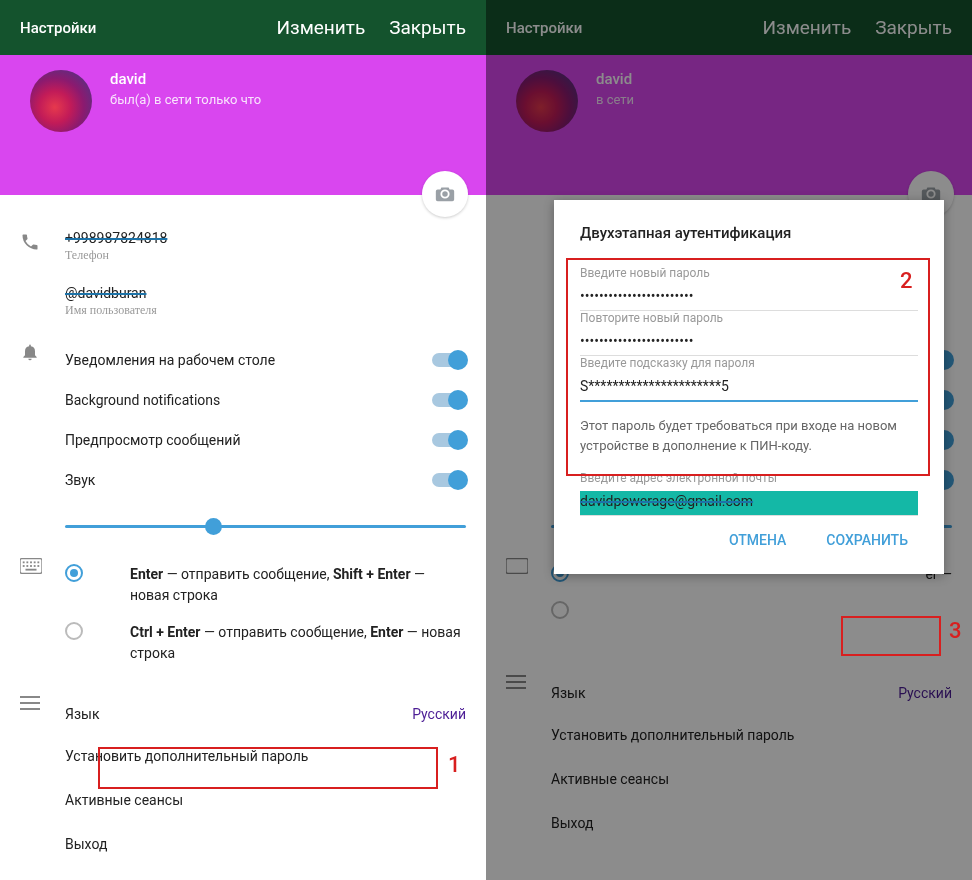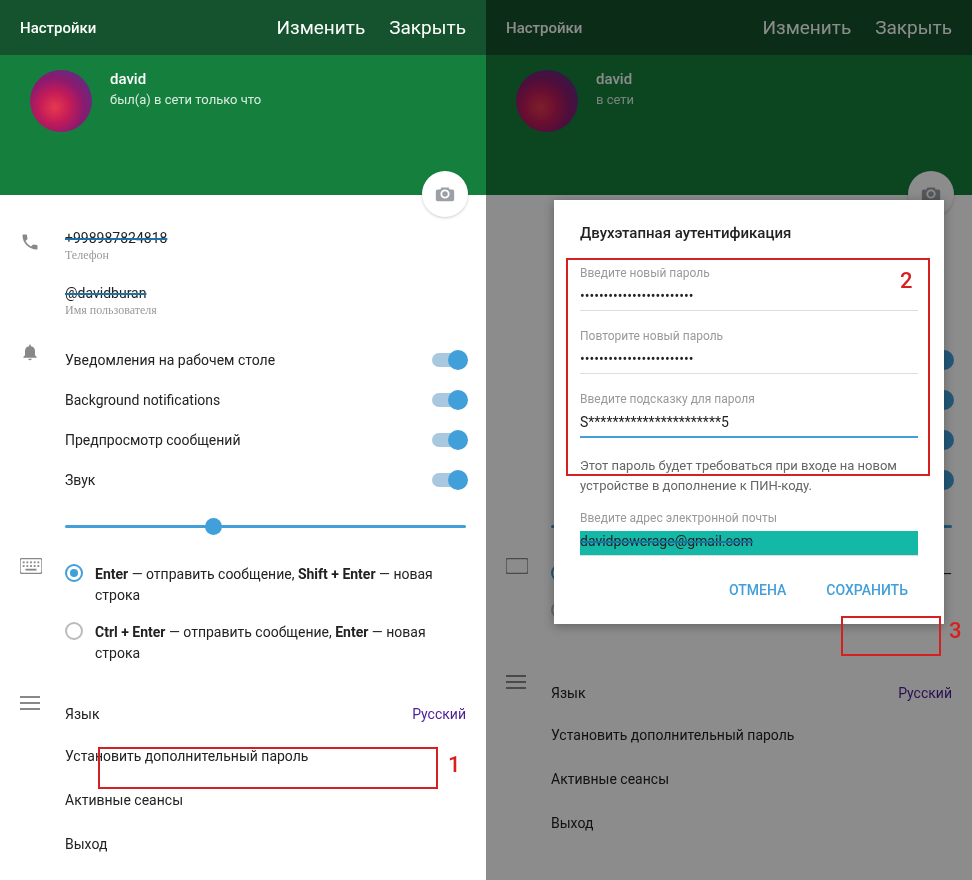--- a/index.html
+++ b/index.html
@@ -1,55 +1,55 @@
 <!DOCTYPE html>
 <html><head>
 <meta charset="utf-8">
 <style>
   * { box-sizing: border-box; margin: 0; padding: 0; font-family: -apple-system, BlinkMacSystemFont, "Segoe UI", Roboto, Arial, sans-serif; }
   body { background: #6d8ba5; width: 972px; height: 880px; display: flex; overflow: hidden; }
   .panel { width: 486px; height: 880px; background: #fff; position: relative; overflow: hidden; }
   .header { background: #14532d; height: 55px; display: flex; align-items: center; padding: 0 20px; color: #fff; font-size: 14px; }
   .header-title { flex: 1; font-weight: 500; font-size: 15px; }
   .header-btn { color: #fff; margin-left: 24px; cursor: pointer; font-size: 19px; }
-  .profile { background: #15803d; height: 140px; display: flex; align-items: flex-start; padding: 15px 20px 0 30px; color: #fff; position: relative; }
+  .profile { background: #d946ef; height: 140px; display: flex; align-items: flex-start; padding: 15px 20px 0 30px; color: #fff; position: relative; }
   .avatar { width: 62px; height: 62px; border-radius: 50%; margin-right: 18px; background: radial-gradient(circle at 40% 60%, #e6394d 0%, #c21b58 30%, #8b1a6f 55%, #3a3d8f 100%); flex-shrink: 0; }
   .pname { font-size: 15px; font-weight: 500; margin-bottom: 4px; }
   .pstatus { font-size: 13px; opacity: 0.85; }
   .camera-btn { position: absolute; right: 18px; bottom: -22px; width: 46px; height: 46px; background: #fff; border-radius: 50%; display: flex; align-items: center; justify-content: center; box-shadow: 0 1px 3px rgba(0,0,0,0.2); }
   .content { padding: 35px 20px 10px 20px; }
   .row { display: flex; align-items: flex-start; margin-bottom: 22px; }
   .row-icon { width: 45px; flex-shrink: 0; color: #888; padding-top: 2px; }
   .row-body { flex: 1; }
   .field-val { font-size: 14px; color: #222; }
   .strike { text-decoration: line-through; text-decoration-color: #1d73a8; text-decoration-thickness: 2px; color: #222; }
   .field-sub { font-size: 12px; color: #999; margin-top: 2px; font-family: Liberation Serif, serif; }
   .toggle-row { display: flex; align-items: center; padding: 12px 0; }
   .toggle-row .lbl { flex: 1; font-size: 14px; color: #222; }
   .toggle { width: 34px; height: 14px; background: #a8c8e0; border-radius: 8px; position: relative; }
   .toggle::after { content: ''; position: absolute; right: -2px; top: -3px; width: 20px; height: 20px; background: #419fd9; border-radius: 50%; }
   .slider { height: 3px; background: #419fd9; margin: 25px 0 10px 0; position: relative; border-radius: 2px; }
   .slider::after { content: ''; position: absolute; left: 35%; top: -7px; width: 17px; height: 17px; background: #419fd9; border-radius: 50%; }
-  .radio-row { display: flex; align-items: flex-start; padding: 8px 0; }
+  .radio-row { display: flex; align-items: flex-start; padding: 8px 0; gap: 35px; }
   .radio { width: 18px; height: 18px; border: 2px solid #419fd9; border-radius: 50%; margin-right: 12px; flex-shrink: 0; position: relative; }
   .radio.on::after { content: ''; position: absolute; left: 3px; top: 3px; width: 8px; height: 8px; background: #419fd9; border-radius: 50%; }
   .radio.off { border-color: #bbb; }
   .radio-text { font-size: 14px; color: #222; line-height: 1.5; }
   .lang-row { display: flex; align-items: center; padding: 12px 0; gap: 16px; }
   .lang-row .lbl { flex: 1; font-size: 14px; color: #222; }
   .lang-val { color: #4c1d95; font-size: 14px; }
   .menu-item { padding: 14px 0; font-size: 14px; color: #222; }
   .hl-1 { border: 2px solid #d81f1f; position: absolute; left: 98px; top: 747px; width: 340px; height: 42px; pointer-events: none; }
   .ann-1 { position: absolute; left: 448px; top: 752px; color: #d81f1f; font-size: 22px; font-weight: 500; }
 
   
   .overlay { position: absolute; inset: 0; background: rgba(0,0,0,0.45); }
   .dialog { position: absolute; left: 68px; top: 200px; width: 390px; background: #fff; padding: 24px 26px 18px 26px; box-shadow: 0 2px 10px rgba(0,0,0,0.3); }
   .dialog-title { font-size: 15px; font-weight: 500; color: #222; margin-bottom: 24px; }
-  .dialog-field { margin-bottom: 18px; }
+  .dialog-field { }
   .dialog-label { font-size: 12px; color: #999; margin-bottom: 6px; }
   .dialog-input { font-size: 14px; color: #222; border: none; border-bottom: 1px solid #ddd; width: 100%; padding: 2px 0 6px 0; outline: none; font-family: inherit; }
   .dialog-input.active { border-bottom: 2px solid #419fd9; }
   .dialog-note { font-size: 13px; color: #666; line-height: 1.5; margin: 14px 0 16px 0; }
   .email-input { background: #14b8a6; }
   .dialog-btns { display: flex; justify-content: flex-end; gap: 20px; margin-top: 8px; }
   .dialog-btn { color: #419fd9; font-size: 14px; font-weight: 500; padding: 8px 10px; cursor: pointer; }
   .hl-2 { border: 2px solid #d81f1f; position: absolute; left: 80px; top: 258px; width: 364px; height: 218px; pointer-events: none; }
   .ann-2 { position: absolute; left: 414px; top: 268px; color: #d81f1f; font-size: 22px; font-weight: 500; }
   .hl-3 { border: 2px solid #d81f1f; position: absolute; left: 355px; top: 616px; width: 100px; height: 40px; pointer-events: none; }

